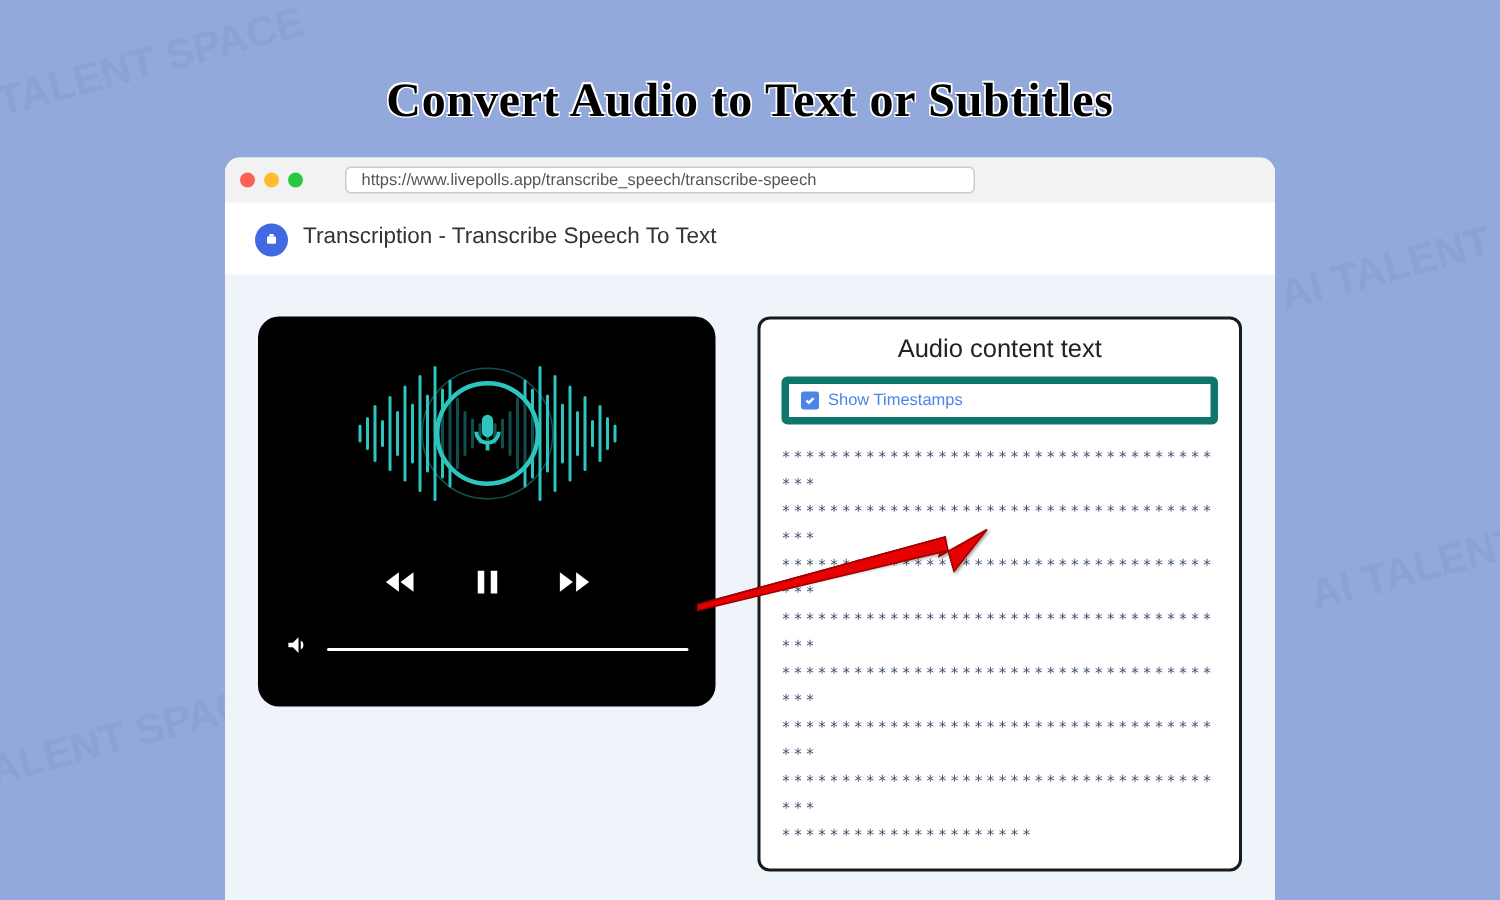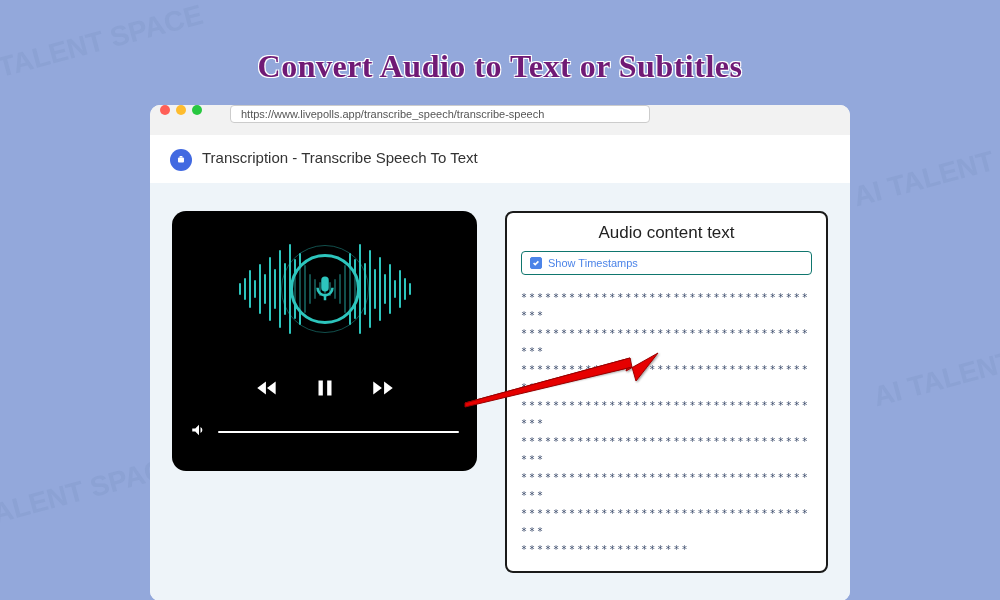--- a/index.html
+++ b/index.html
@@ -18,36 +18,37 @@
       font-weight: 600;
       pointer-events: none;
       white-space: nowrap;
       transform: rotate(-15deg);
     }
     .main-title {
       text-align: center;
       font-family: Georgia, 'Times New Roman', serif;
       font-size: 32px;
       font-weight: bold;
-      color: #701a75;
+      color: #000000;
       margin-top: 48px;
       text-shadow: 1px 1px 0 #fff, -1px -1px 0 #fff, 1px -1px 0 #fff, -1px 1px 0 #fff;
       letter-spacing: 0.5px;
     }
     .browser-window {
       width: 700px;
       margin: 20px auto 0;
       background: #fff;
       border-radius: 10px;
       overflow: hidden;
     }
     .title-bar {
       height: 30px;
       background: #f2f2f2;
       display: flex;
+      align-items: center;
       padding: 0 10px;
       gap: 8px;
     }
     .traffic-lights { display: flex; gap: 6px; }
     .tl { width: 10px; height: 10px; border-radius: 50%; }
     .tl.red { background: #ff5f57; }
     .tl.yellow { background: #febc2e; }
     .tl.green { background: #28c840; }
     .url-bar {
       flex: 0 1 420px;
@@ -179,21 +180,21 @@
       flex-direction: column;
     }
     .transcript-title {
       text-align: center;
       font-size: 17px;
       font-weight: 400;
       color: #222;
       margin-bottom: 8px;
     }
     .timestamp-toggle {
-      border: 1px solid #0f766e;
+      border: 5px solid #0f766e;
       border-radius: 4px;
       padding: 5px 8px;
       display: flex;
       align-items: center;
       gap: 6px;
       font-size: 11px;
       color: #4c84e8;
       cursor: pointer;
       margin-bottom: 14px;
     }

